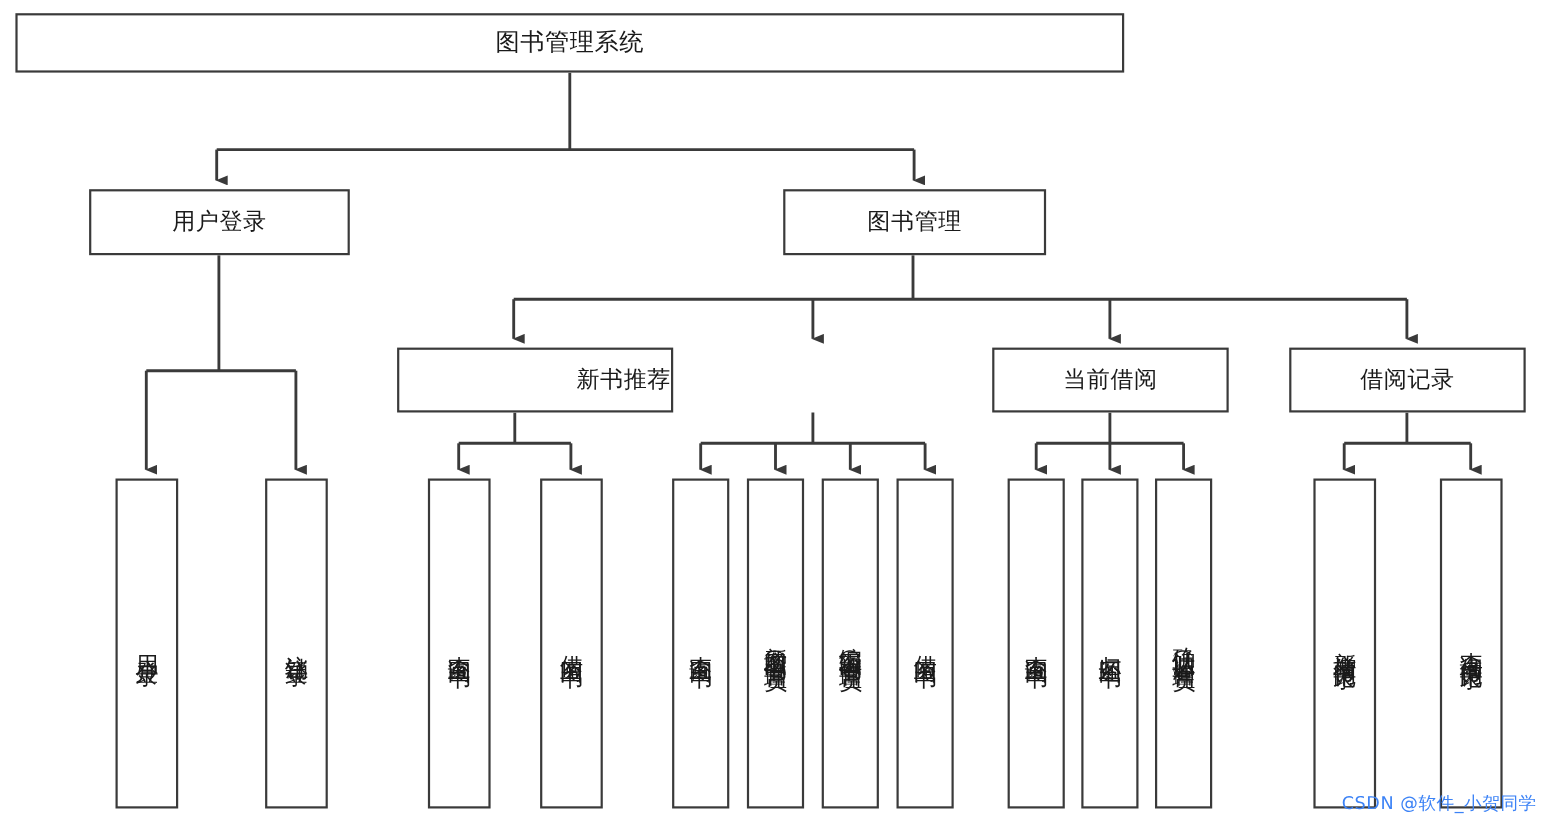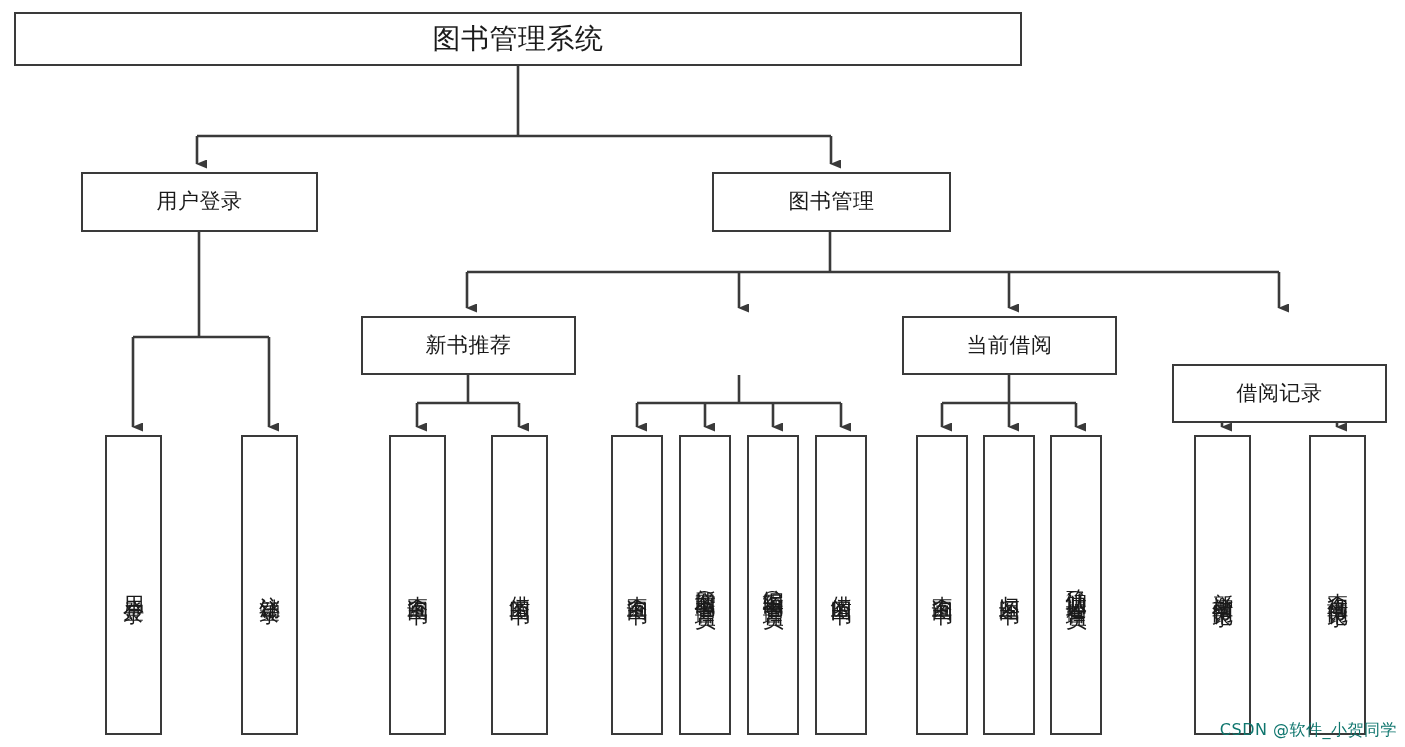--- a/index.html
+++ b/index.html
@@ -35,38 +35,38 @@
     align-items: center;
     justify-content: center;
     color: #1a1a1a;
   }
   .node-h {
     font-size: 21px;
     letter-spacing: 0.5px;
     line-height: 1.2;
   }
   .node-root {
-    font-size: 28px;
+    font-size: 22px;
   }
   .node-v {
     writing-mode: vertical-rl;
     text-orientation: upright;
     font-size: 21px;
     letter-spacing: 3px;
     line-height: 1.25;
     padding: 6px 0;
     white-space: nowrap;
     overflow: hidden;
   }
   .watermark {
     position: absolute;
     right: 8px;
     bottom: 6px;
     font-size: 16px;
-    color: #0f766e;
+    color: #3b82f6;
     letter-spacing: 0.5px;
     white-space: nowrap;
     user-select: none;
   }
 </style>
 </head>
 <body>
 
 <div id="diagram-root">
 
@@ -125,30 +125,30 @@
   </div>
 
   <div class="node node-h" style="left:81px; top:172px; width:237px; height:60px;">
     <span>用户登录</span>
   </div>
 
   <div class="node node-h" style="left:712px; top:172px; width:239px; height:60px;">
     <span>图书管理</span>
   </div>
 
-  <div class="node node-h" style="left:361px; top:316px; width:215px; height:59px;">
+  <div class="node node-h" style="left:361px; top:316px; width:251px; height:59px;justify-content:flex-end;">
     <span>新书推荐</span>
   </div>
 
 
   <div class="node node-h" style="left:902px; top:316px; width:215px; height:59px;">
     <span>当前借阅</span>
   </div>
 
-  <div class="node node-h" style="left:1172px; top:316px; width:215px; height:59px;margin-top:48px;">
+  <div class="node node-h" style="left:1172px; top:316px; width:215px; height:59px;">
     <span>借阅记录</span>
   </div>
 
   <div class="node node-v" style="left:105px; top:435px; width:57px; height:300px;">
     <span>用户登录</span>
   </div>
 
   <div class="node node-v" style="left:241px; top:435px; width:57px; height:300px;">
     <span>注销登录</span>
   </div>

